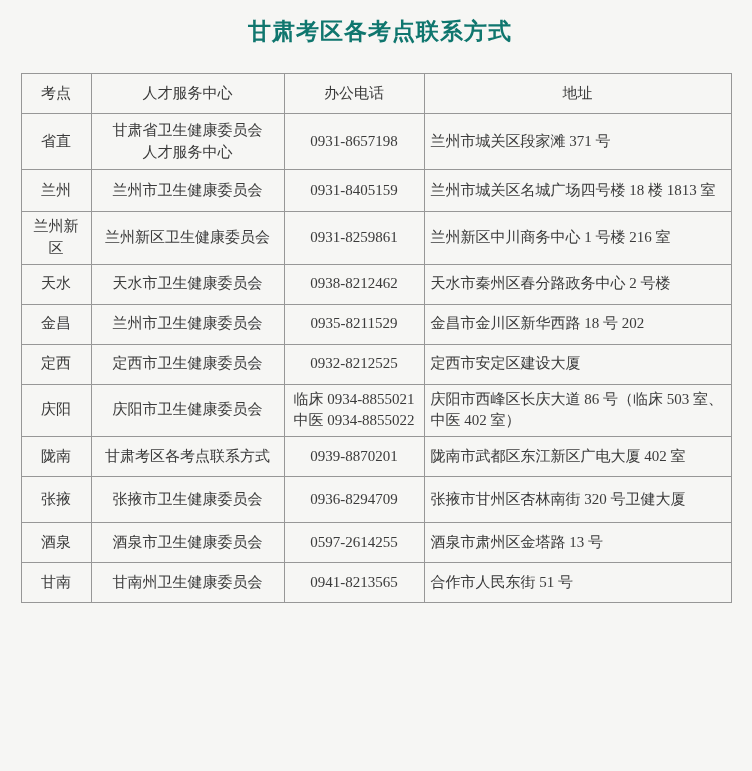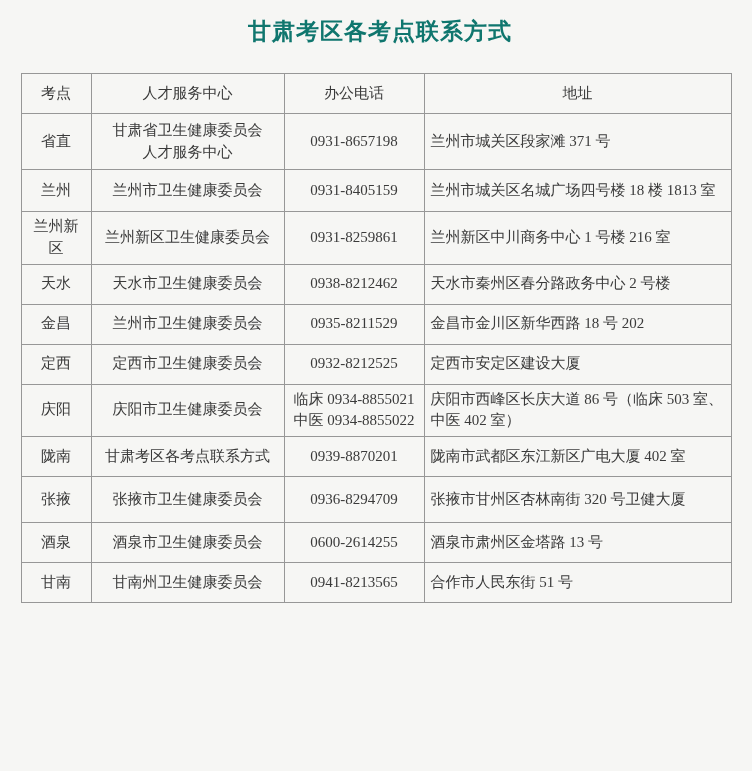--- a/index.html
+++ b/index.html
@@ -137,21 +137,21 @@
     </tr>
     <tr>
       <td class="c-point">张掖</td>
       <td class="c-unit">张掖市卫生健康委员会</td>
       <td class="c-phone">0936-8294709</td>
       <td class="c-addr">张掖市甘州区杏林南街 320 号卫健大厦</td>
     </tr>
     <tr>
       <td class="c-point">酒泉</td>
       <td class="c-unit">酒泉市卫生健康委员会</td>
-      <td class="c-phone">0600-2614255</td>
+      <td class="c-phone">0597-2614255</td>
       <td class="c-addr">酒泉市肃州区金塔路 13 号</td>
     </tr>
     <tr>
       <td class="c-point">甘南</td>
       <td class="c-unit">甘南州卫生健康委员会</td>
       <td class="c-phone">0941-8213565</td>
       <td class="c-addr">合作市人民东街 51 号</td>
     </tr>
 
   </tbody>

